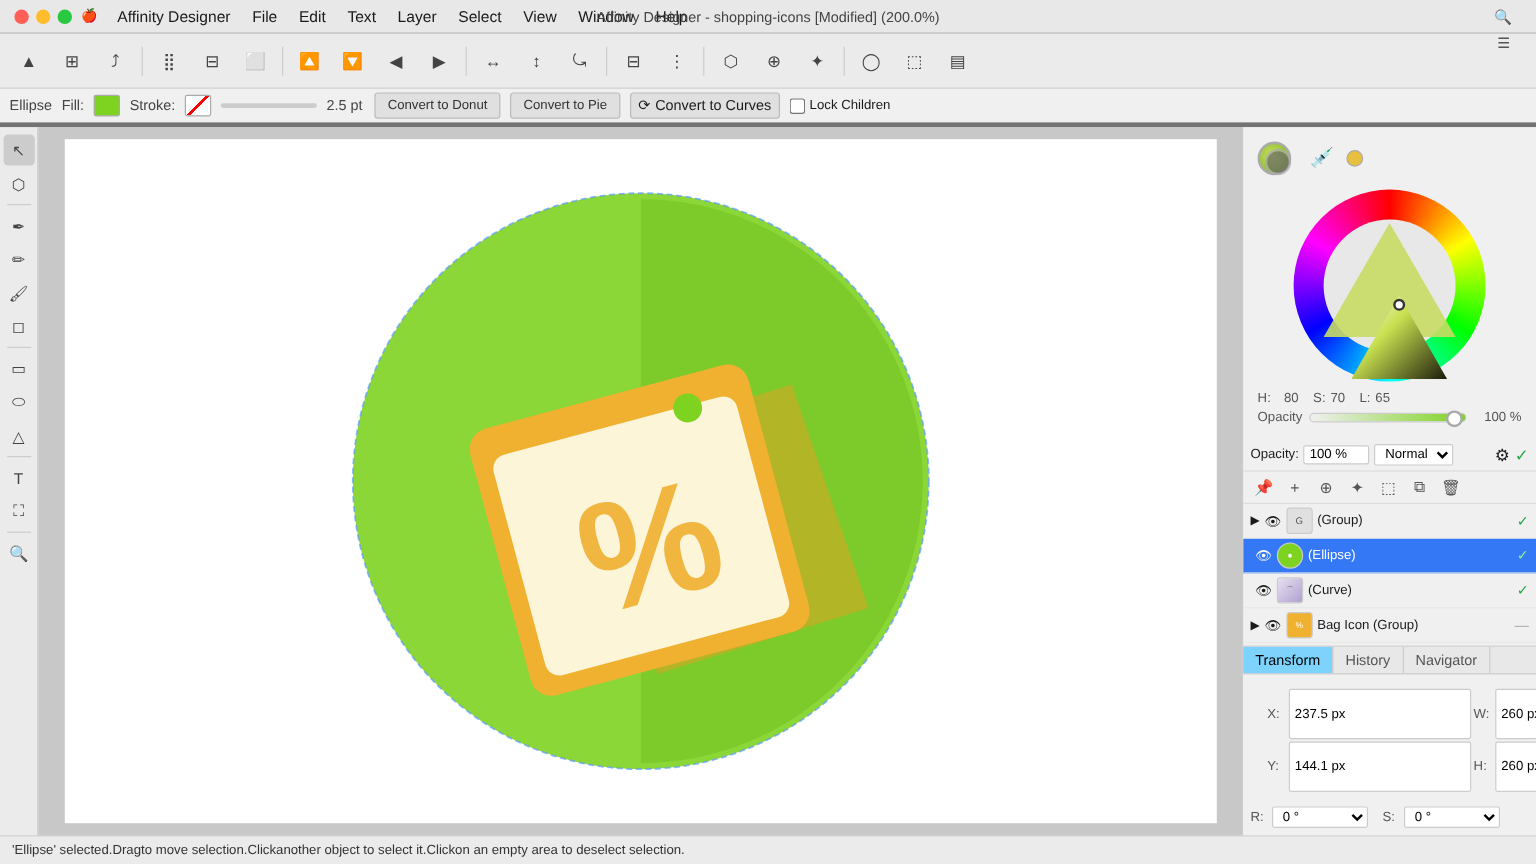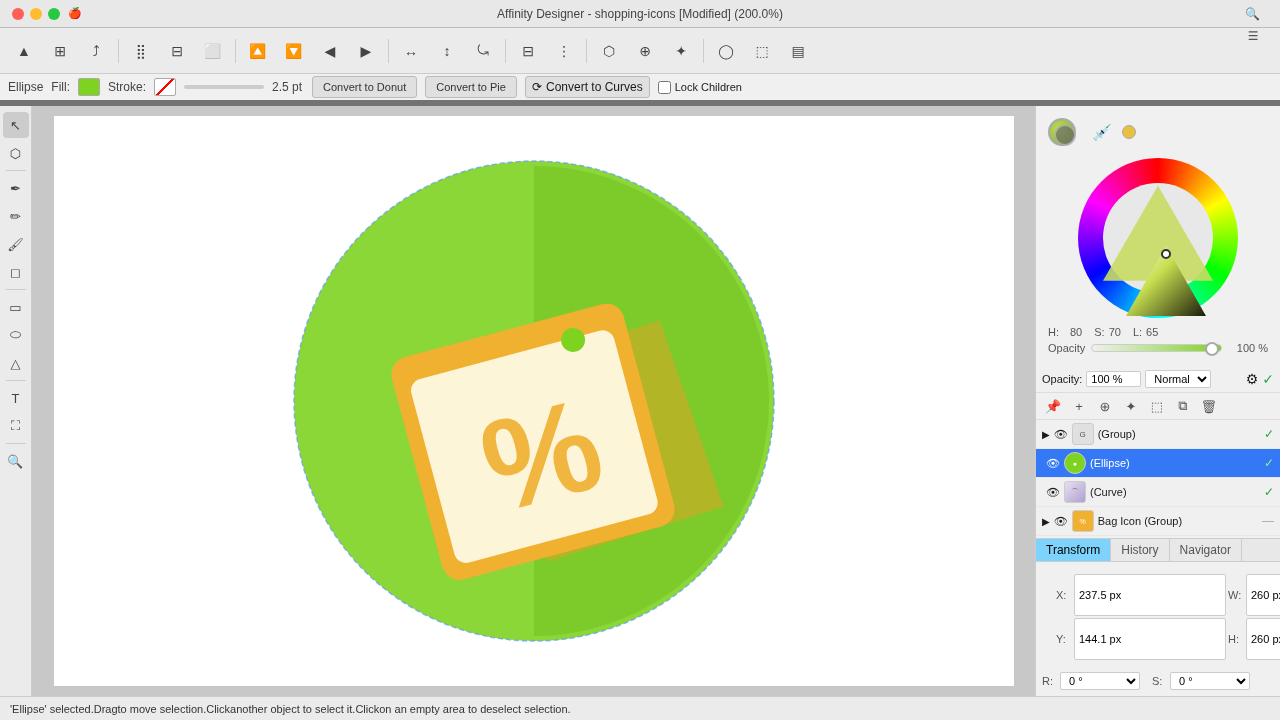--- a/index.html
+++ b/index.html
@@ -34,21 +34,21 @@
       width: 32px; height: 28px; display: flex; align-items: center; justify-content: center;
       border-radius: 4px; cursor: pointer; font-size: 14px; color: #444;
       background: transparent; border: none;
     }
     .tb-sep { width: 1px; height: 24px; background: #ccc; margin: 0 2px; }
 
     
     #propbar {
       width: 100%; height: 32px; background: #f0f0f0;
       display: flex; align-items: center;
-      border-bottom: 6px solid #737373;
+      border-bottom: 4px solid #737373;
       padding: 0 8px; gap: 8px; font-size: 12px;
     }
     .prop-label { color: #444; }
     .fill-swatch { width: 22px; height: 18px; background: #7ed321; border: 1px solid #aaa; border-radius: 2px; cursor: pointer; }
     .stroke-swatch { width: 22px; height: 18px; background: linear-gradient(135deg, white 45%, red 45%, red 55%, white 55%); border: 1px solid #aaa; border-radius: 2px; cursor: pointer; }
     .stroke-slider { width: 80px; height: 4px; background: #ccc; border-radius: 2px; }
     .stroke-val { color: #444; min-width: 32px; }
     .prop-btn {
       padding: 2px 10px; height: 22px; background: #e0e0e0; border: 1px solid #bbb;
       border-radius: 3px; font-size: 11px; cursor: pointer; color: #333;
@@ -161,20 +161,31 @@
 </head>
 <body>
 
 <div id="titlebar">
   <div class="traffic-lights">
     <div class="tl tl-red"></div>
     <div class="tl tl-yellow"></div>
     <div class="tl tl-green"></div>
   </div>
   <span class="app-icon">🍎</span>
+  <div class="menu-bar">
+    <span class="menu-item">Affinity Designer</span>
+    <span class="menu-item">File</span>
+    <span class="menu-item">Edit</span>
+    <span class="menu-item">Text</span>
+    <span class="menu-item">Layer</span>
+    <span class="menu-item">Select</span>
+    <span class="menu-item">View</span>
+    <span class="menu-item">Window</span>
+    <span class="menu-item">Help</span>
+  </div>
   <div class="title-center">Affinity Designer - shopping-icons [Modified] (200.0%)</div>
   <div class="right-icons">
     <span>Tuts+</span>
     <span>🔍</span>
     <span>☰</span>
   </div>
 </div>
 
 <div id="toolbar">
   <button class="tb-btn">▲</button>

